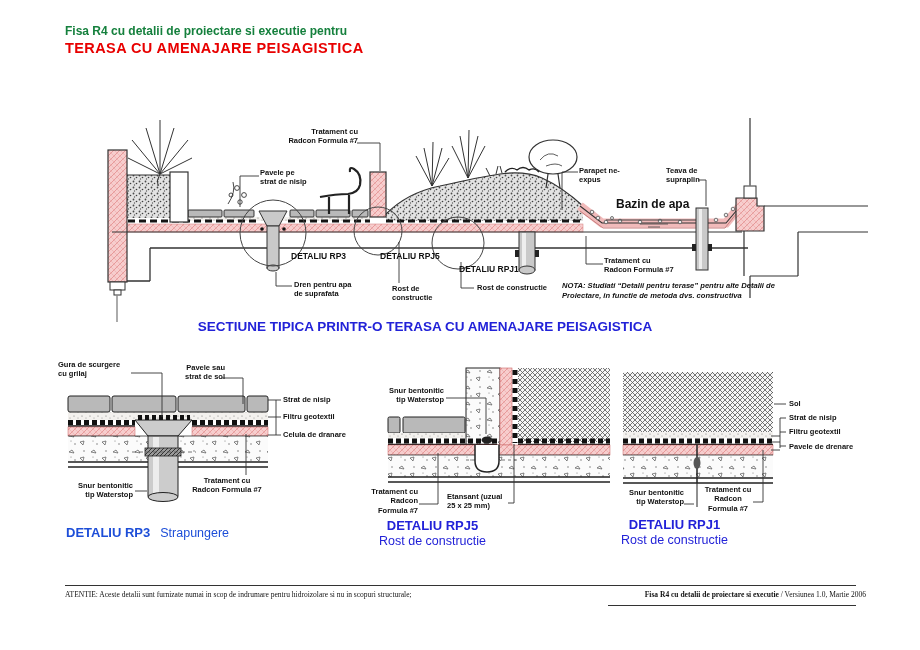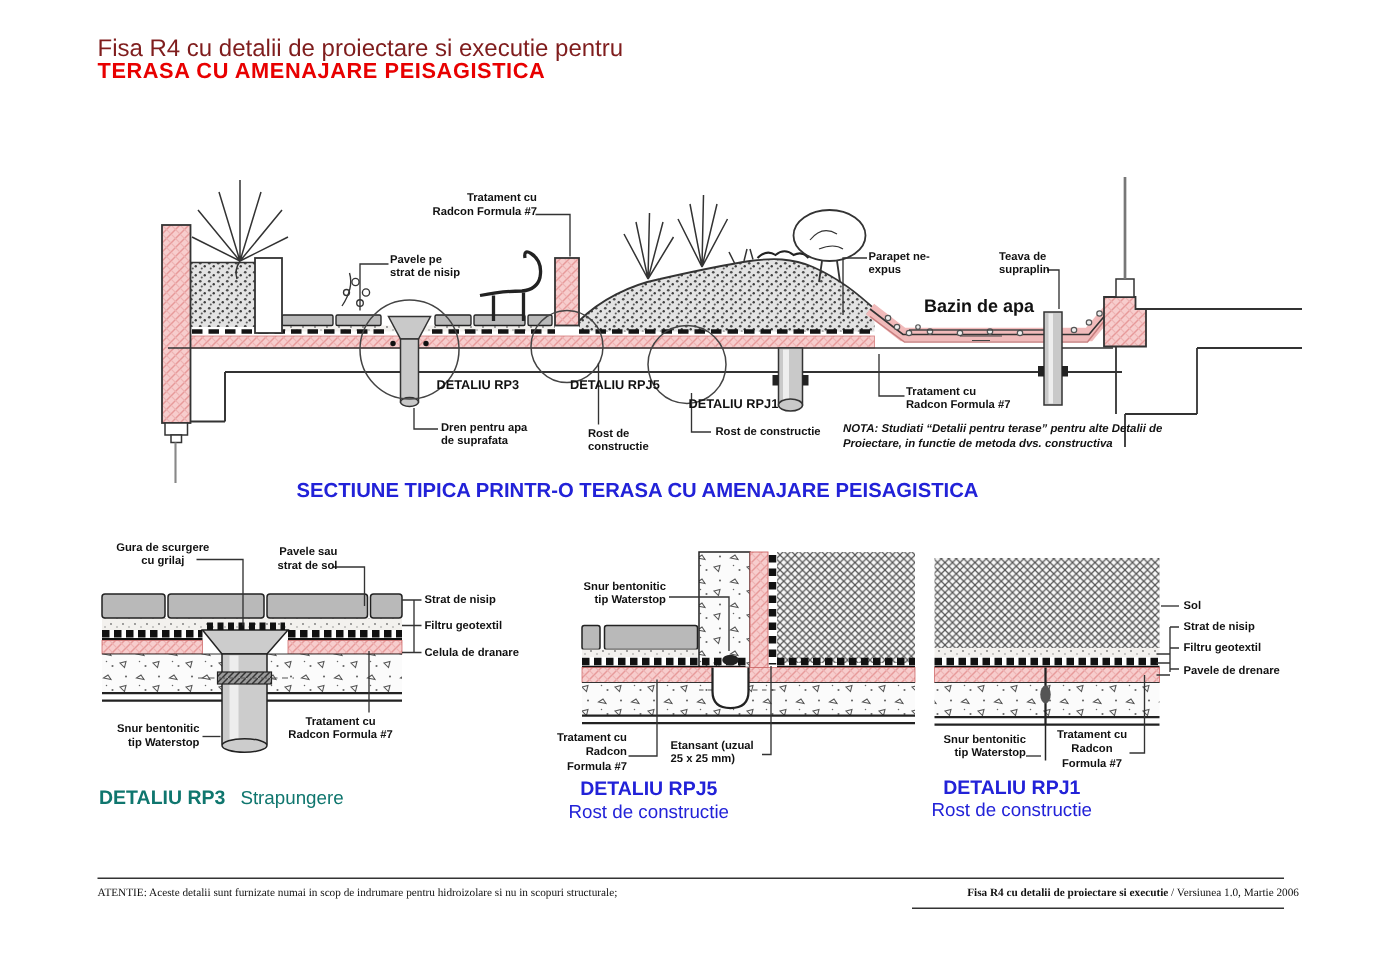--- a/index.html
+++ b/index.html
@@ -1,27 +1,27 @@
 <!DOCTYPE html>
 <html><head>
 <meta charset="utf-8">
 <style>
   html,body{margin:0;padding:0;background:#888;}
   #page{position:relative;width:920px;height:650px;background:#ffffff;overflow:hidden;
         font-family:"Liberation Sans",sans-serif;}
   #art{position:absolute;left:0;top:0;}
-  .hdr1{position:absolute;left:65px;top:24px;font-size:16px;font-weight:normal;color:#7f1d1d;}
+  .hdr1{position:absolute;left:65px;top:24px;font-size:12px;font-weight:bold;color:#15803d;}
   .hdr2{position:absolute;left:65px;top:40px;font-size:14.5px;font-weight:bold;color:#e80000;letter-spacing:.4px;}
   .lbl{position:absolute;font-size:7.5px;font-weight:bold;color:#111;line-height:1.25;white-space:pre-line;}
   .det{position:absolute;font-size:8.5px;font-weight:bold;color:#111;white-space:nowrap;}
   .bazin{position:absolute;font-size:12px;font-weight:bold;color:#111;}
   .nota{position:absolute;font-size:7.6px;font-weight:bold;font-style:italic;color:#111;line-height:1.3;white-space:pre-line;}
   .sectitle{position:absolute;left:140px;top:319px;width:570px;text-align:center;
             font-size:13.5px;font-weight:bold;color:#2222d8;}
-  .dettitle{position:absolute;color:#0f766e;white-space:nowrap;}
+  .dettitle{position:absolute;color:#1d4ed8;white-space:nowrap;}
   .dettitle .t{font-size:13px;font-weight:bold;}
   .dettitle .s{font-size:12.5px;font-weight:normal;margin-left:10px;}
   .dettitle2{position:absolute;text-align:center;color:#2222d8;line-height:1.15;}
   .dettitle2 .t{font-size:13px;font-weight:bold;display:block;}
   .dettitle2 .s{font-size:12.5px;display:block;}
   .rule{position:absolute;background:#333;height:1px;}
   .foot{position:absolute;font-family:"Liberation Serif",serif;font-size:7.5px;color:#111;line-height:1.5;}
   .footr{position:absolute;font-family:"Liberation Serif",serif;font-size:7.5px;color:#111;text-align:right;}
   .footr b{font-weight:bold;}
 </style>
@@ -299,21 +299,21 @@
   <div class="lbl" style="left:666px;top:166px;width:55px">Teava de
 supraplin</div>
   <div class="bazin" style="left:616px;top:197px">Bazin de apa</div>
   <div class="lbl" style="left:604px;top:256px;width:110px">Tratament cu
 Radcon Formula #7</div>
   <div class="nota" style="left:562px;top:281px;width:270px">NOTA: Studiati “Detalii pentru terase” pentru alte Detalii de
 Proiectare, in functie de metoda dvs. constructiva</div>
 
   <div class="sectitle">SECTIUNE TIPICA PRINTR-O TERASA CU AMENAJARE PEISAGISTICA</div>
 
-  <div class="lbl" style="left:72px;top:360px;width:73px;text-align:center">Gura de scurgere
+  <div class="lbl" style="left:58px;top:360px;width:73px;text-align:left">Gura de scurgere
 cu grilaj</div>
   <div class="lbl" style="left:177px;top:363px;width:48px;text-align:right">Pavele sau
 strat de sol</div>
   <div class="lbl" style="left:283px;top:395px">Strat de nisip</div>
   <div class="lbl" style="left:283px;top:412px">Filtru geotextil</div>
   <div class="lbl" style="left:283px;top:430px">Celula de dranare</div>
   <div class="lbl" style="left:56px;top:481px;width:77px;text-align:right">Snur bentonitic
 tip Waterstop</div>
   <div class="lbl" style="left:191px;top:476px;width:72px;text-align:center">Tratament cu
 Radcon Formula #7</div>

